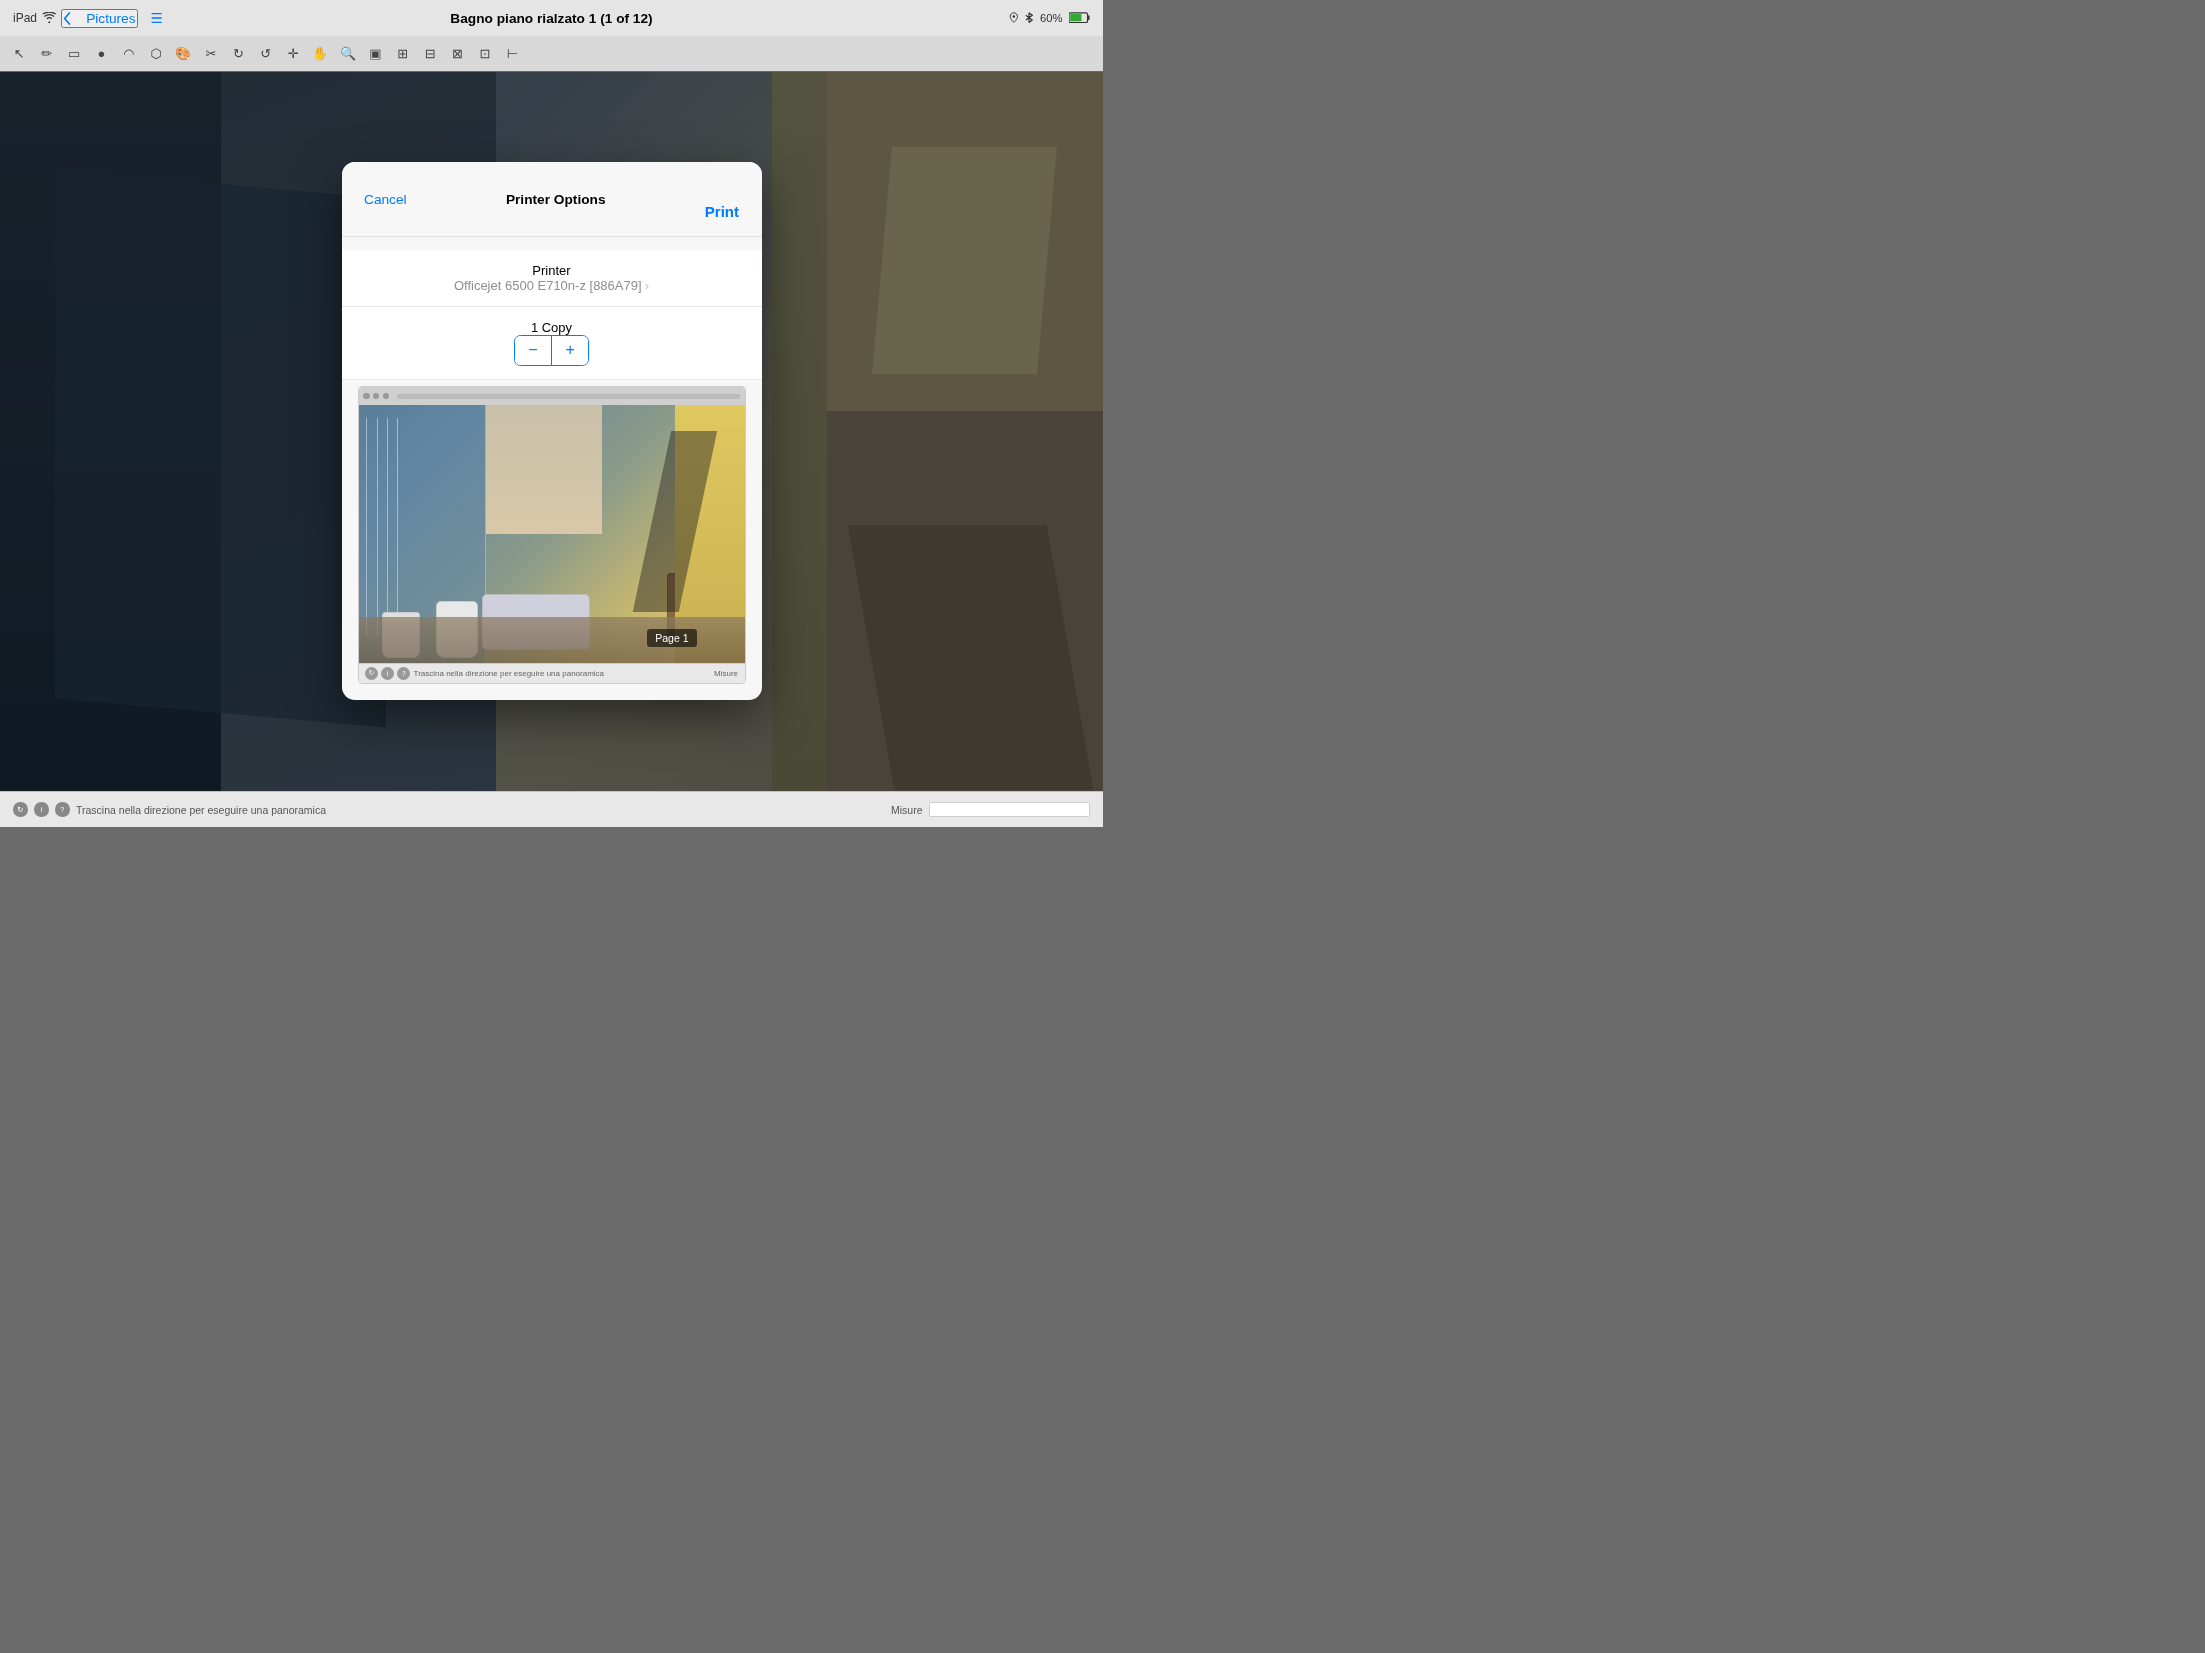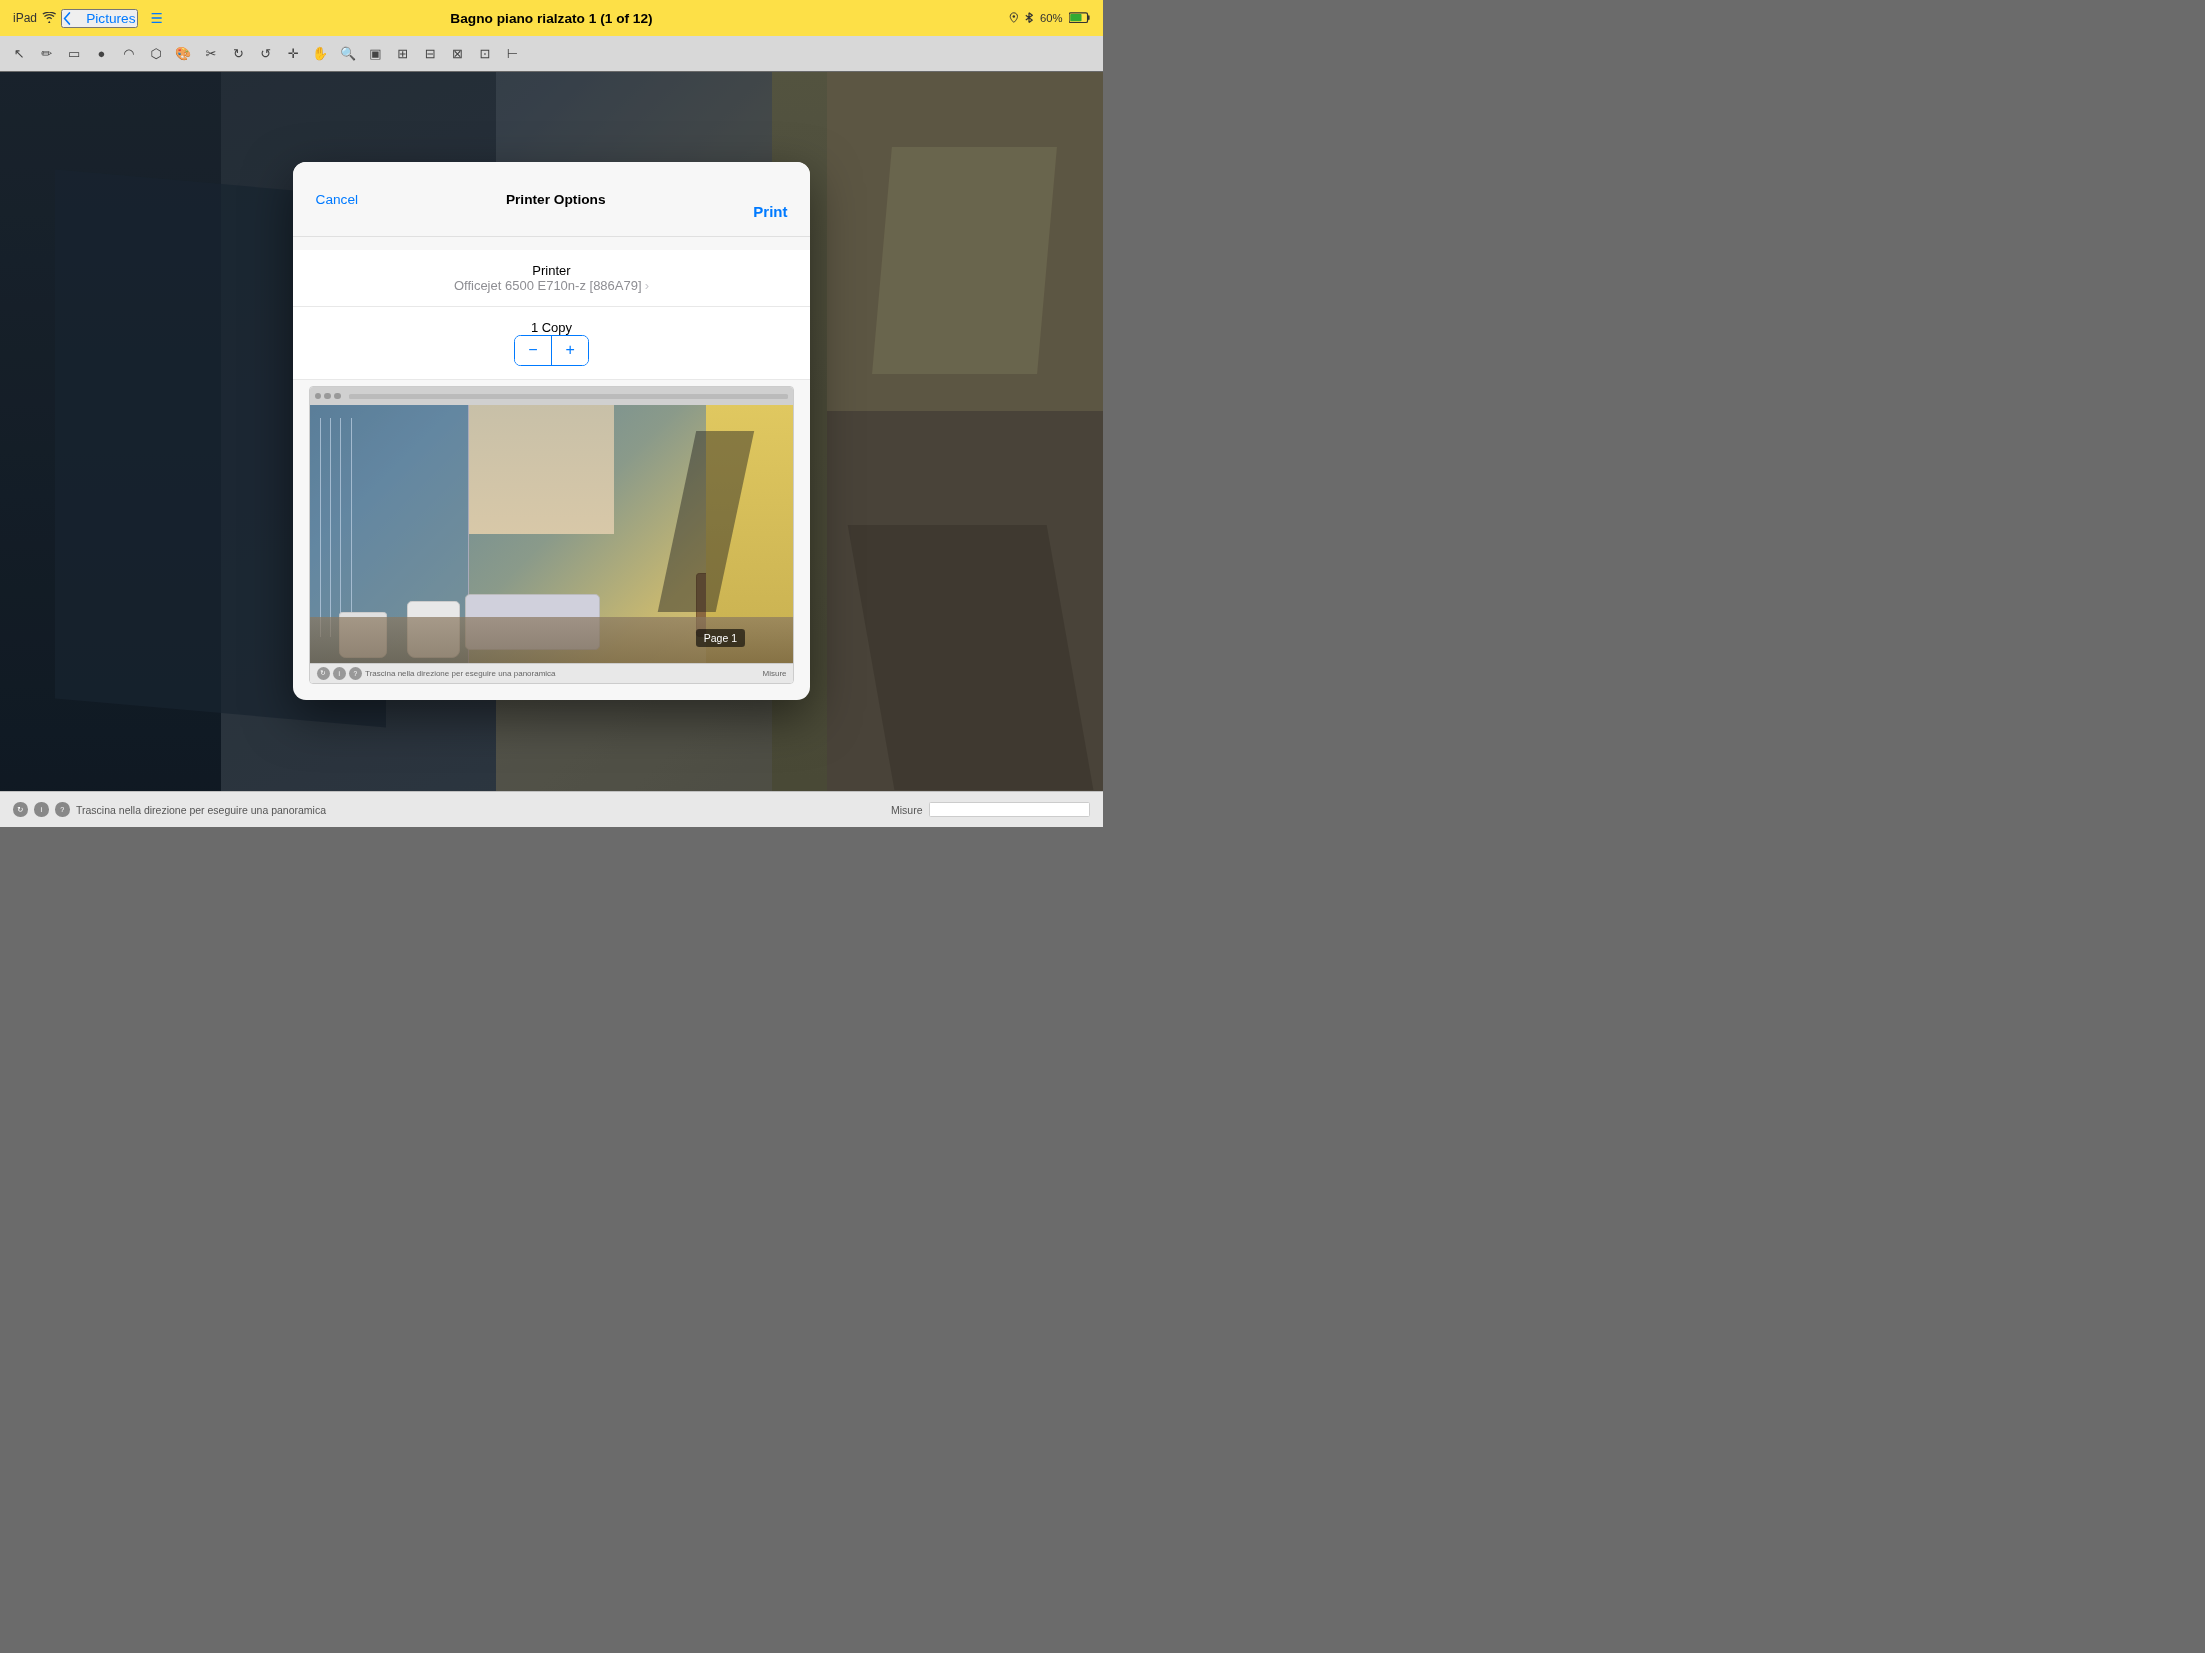--- a/index.html
+++ b/index.html
@@ -8,21 +8,21 @@
       height: 827px;
       overflow: hidden;
       font-family: -apple-system, 'Helvetica Neue', Arial, sans-serif;
       background: #6b6b6b;
       position: relative;
     }
 
     
     #status-bar {
       height: 36px;
-      background: #fde047;
+      background: #e5e5e5;
       display: flex;
       align-items: center;
       justify-content: space-between;
       padding: 0 13px;
       position: relative;
       z-index: 10;
     }
     #status-left {
       display: flex;
       align-items: center;
@@ -135,21 +135,21 @@
       bottom: 36px;
       background: rgba(0,0,0,0.4);
       display: flex;
       align-items: center;
       justify-content: center;
       z-index: 100;
     }
 
     
     #printer-dialog {
-      width: 517px;
+      width: 420px;
       background: #f7f7f7;
       border-radius: 13px;
       overflow: hidden;
       box-shadow: 0 16px 48px rgba(0,0,0,0.5);
     }
 
     #dialog-header {
       background: #f7f7f7;
       padding: 13px 16px;
       display: flex;

